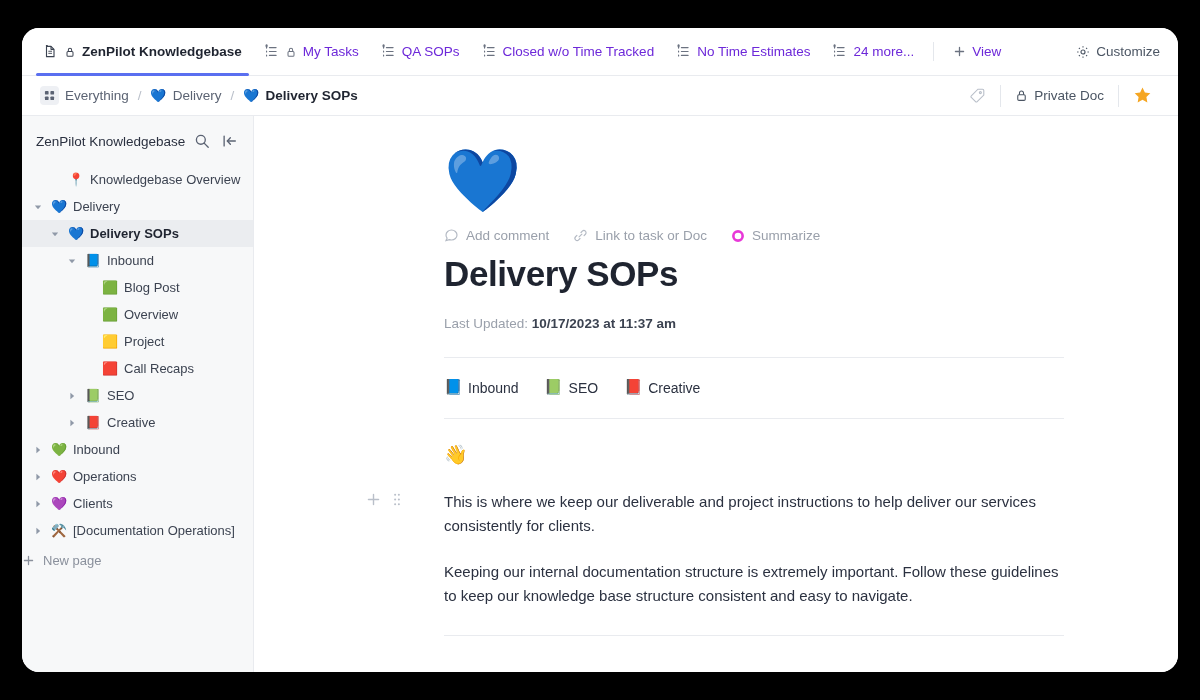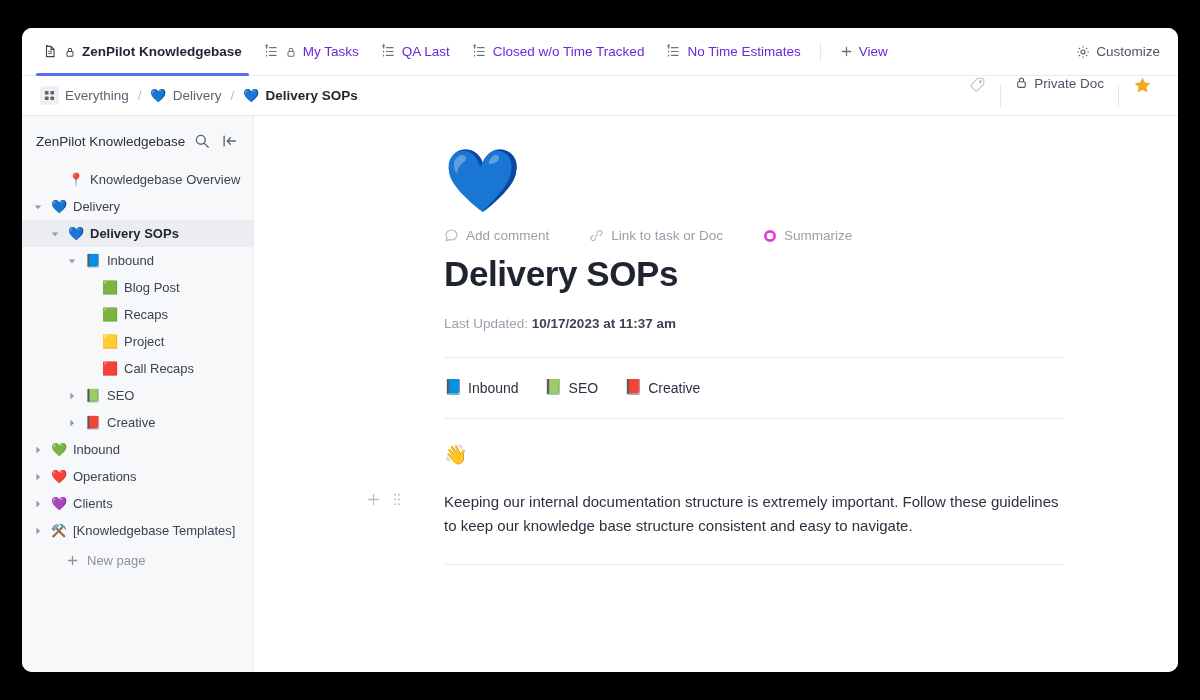--- a/index.html
+++ b/index.html
@@ -10,21 +10,21 @@
     font-family: "Liberation Sans", sans-serif;
     overflow: hidden;
   }
 
   
   #window {
     position: absolute;
     left: 22px; top: 28px;
     width: 1156px; height: 644px;
     background: #ffffff;
-    border-radius: 10px;
+    border-radius: 17px;
     overflow: hidden;
     box-shadow: 0 2px 10px rgba(0,0,0,.35);
   }
 
   
   #tabbar {
     height: 48px;
     display: flex;
     align-items: stretch;
     border-bottom: 1px solid #e9ebef;
@@ -85,21 +85,21 @@
   .crumb-sep { color: #b9bfc9; padding: 0 5px; }
   .crumb-grid {
     width: 19px; height: 19px; border-radius: 4px;
     background: #eef0f4; display: inline-flex;
     align-items: center; justify-content: center;
   }
   .emoji { font-family: "DejaVu Sans", sans-serif; line-height: 1; }
 
   .crumbbar-right { margin-left: auto; display: flex; align-items: center; height: 100%; }
   .cb-cell {
-    display: flex; align-items: flex-start; gap: 6px;
+    display: flex; align-items: center; gap: 6px;
     padding: 0 14px; height: 100%;
     font-size: 13.5px; color: #4b5563; cursor: pointer;
   }
   .cb-div { width: 1px; height: 22px; background: #e4e7ec; }
 
   
   #body { display: flex; height: 556px; }
 
   
   #sidebar {
@@ -131,34 +131,34 @@
   .sb-caret {
     width: 12px; flex: none; display: inline-flex;
     align-items: center; justify-content: center;
     color: #9099a8; font-size: 8px;
   }
   .sb-emoji { font-size: 13px; width: 15px; flex: none; text-align: center;
               font-family: "DejaVu Sans", sans-serif; }
   .sb-new {
     display: flex; align-items: center; gap: 8px;
     height: 28px; font-size: 13px; color: #8a909c;
-    padding-left: 44px; cursor: pointer; margin-top: 2px;
+    cursor: pointer; margin-top: 2px;
   }
 
   
   #doc {
     flex: 1; background: #ffffff;
     padding: 34px 0 0 0; overflow: hidden; position: relative;
   }
   .doc-inner { width: 620px; margin-left: 190px; position: relative; }
 
   .doc-emoji { font-size: 62px; line-height: 1; font-family: "DejaVu Sans", sans-serif;
                margin-bottom: 16px; cursor: pointer; }
 
-  .doc-actions { display: flex; align-items: center; gap: 40px; margin-bottom: 12px; }
+  .doc-actions { display: flex; align-items: center; gap: 24px; margin-bottom: 12px; }
   .doc-action {
     display: flex; align-items: center; gap: 7px;
     font-size: 13.5px; color: #9aa0ab; cursor: pointer;
   }
 
   .doc-title {
     font-size: 35px; font-weight: 700; color: #1f2430;
     letter-spacing: -.4px; margin-bottom: 22px; line-height: 1.1;
   }
 
@@ -235,41 +235,51 @@
           <span class="lbl">My Tasks</span>
         </div>
         <div class="tab">
           <span class="ico">
             <svg width="15" height="15" viewBox="0 0 18 18" fill="none" stroke="#6b7280" stroke-width="1.4" stroke-linecap="round">
               <path d="M6.5 4.3h8M6.5 9h8M6.5 13.7h8"></path>
               <path d="M3.1 3.9v1M3.1 8.6v1M3.1 13.3v1"></path>
               <path d="M3.1 1.6v1.4" stroke-width="2.4"></path>
             </svg>
           </span>
-          <span class="lbl">QA Last</span>
+          <span class="lbl">QA SOPs</span>
         </div>
         <div class="tab">
           <span class="ico">
             <svg width="15" height="15" viewBox="0 0 18 18" fill="none" stroke="#6b7280" stroke-width="1.4" stroke-linecap="round">
               <path d="M6.5 4.3h8M6.5 9h8M6.5 13.7h8"></path>
               <path d="M3.1 3.9v1M3.1 8.6v1M3.1 13.3v1"></path>
               <path d="M3.1 1.6v1.4" stroke-width="2.4"></path>
             </svg>
           </span>
           <span class="lbl">Closed w/o Time Tracked</span>
         </div>
         <div class="tab">
           <span class="ico">
             <svg width="15" height="15" viewBox="0 0 18 18" fill="none" stroke="#6b7280" stroke-width="1.4" stroke-linecap="round">
               <path d="M6.5 4.3h8M6.5 9h8M6.5 13.7h8"></path>
               <path d="M3.1 3.9v1M3.1 8.6v1M3.1 13.3v1"></path>
               <path d="M3.1 1.6v1.4" stroke-width="2.4"></path>
             </svg>
           </span>
           <span class="lbl">No Time Estimates</span>
+        </div>
+        <div class="tab">
+          <span class="ico">
+            <svg width="15" height="15" viewBox="0 0 18 18" fill="none" stroke="#6b7280" stroke-width="1.4" stroke-linecap="round">
+              <path d="M6.5 4.3h8M6.5 9h8M6.5 13.7h8"></path>
+              <path d="M3.1 3.9v1M3.1 8.6v1M3.1 13.3v1"></path>
+              <path d="M3.1 1.6v1.4" stroke-width="2.4"></path>
+            </svg>
+          </span>
+          <span class="lbl">24 more...</span>
         </div>
       </div>
 
     <div class="tab-sep"></div>
 
     <div class="tab">
       <span class="ico">
         <svg width="13" height="13" viewBox="0 0 16 16">
             <path d="M8 3v10M3 8h10" stroke="#6b7280" stroke-width="1.6" stroke-linecap="round" fill="none"></path>
           </svg>
@@ -399,21 +409,21 @@
             <span>Inbound</span>
           </div>
           <div class="sb-row" style="padding-left: 61px;">
             <span class="sb-caret"></span>
             <span class="sb-emoji emoji">🟩</span>
             <span>Blog Post</span>
           </div>
           <div class="sb-row" style="padding-left: 61px;">
             <span class="sb-caret"></span>
             <span class="sb-emoji emoji">🟩</span>
-            <span>Recaps</span>
+            <span>Overview</span>
           </div>
           <div class="sb-row" style="padding-left: 61px;">
             <span class="sb-caret"></span>
             <span class="sb-emoji emoji">🟨</span>
             <span>Project</span>
           </div>
           <div class="sb-row" style="padding-left: 61px;">
             <span class="sb-caret"></span>
             <span class="sb-emoji emoji">🟥</span>
             <span>Call Recaps</span>
@@ -463,21 +473,21 @@
             <span class="sb-emoji emoji">💜</span>
             <span>Clients</span>
           </div>
           <div class="sb-row" style="padding-left: 10px;">
             <span class="sb-caret">
               <svg width="8" height="8" viewBox="0 0 8 8" fill="#9099a8">
                 <path d="M2.4 0.8v6.4L6.2 4z"></path>
               </svg>
             </span>
             <span class="sb-emoji emoji">⚒️</span>
-            <span>[Knowledgebase Templates]</span>
+            <span>[Documentation Operations]</span>
           </div>
         </div>
       <div class="sb-new">
         <span class="ico">
           <svg width="13" height="13" viewBox="0 0 16 16">
               <path d="M8 3v10M3 8h10" stroke="#8a909c" stroke-width="1.6" stroke-linecap="round" fill="none"></path>
             </svg>
         </span>
         <span>New page</span>
       </div>
@@ -558,20 +568,21 @@
               <svg width="10" height="15" viewBox="0 0 10 16" fill="#b9bfc9">
                 <circle cx="3" cy="3" r="1.1"></circle>
                   <circle cx="7" cy="3" r="1.1"></circle>
                 <circle cx="3" cy="8" r="1.1"></circle>
                   <circle cx="7" cy="8" r="1.1"></circle>
                 <circle cx="3" cy="13" r="1.1"></circle>
                   <circle cx="7" cy="13" r="1.1"></circle>
               </svg>
             </span>
           </div>
+          <div class="para">This is where we keep our deliverable and project instructions to help deliver our services consistently for clients.</div>
           <div class="para">Keeping our internal documentation structure is extremely important. Follow these guidelines to keep our knowledge base structure consistent and easy to navigate.</div>
         </div>
 
         <div class="hr bottom"></div>
 
       </div>
     </div>
   </div>
 </div>
 

